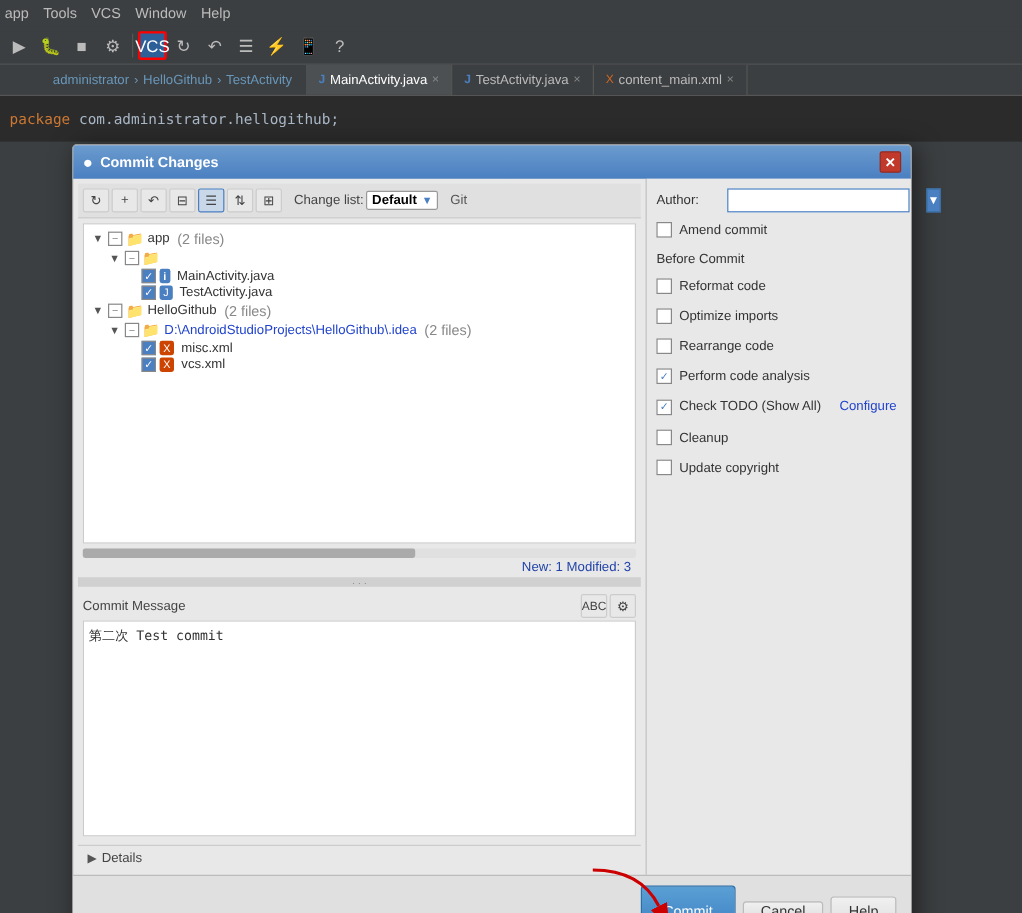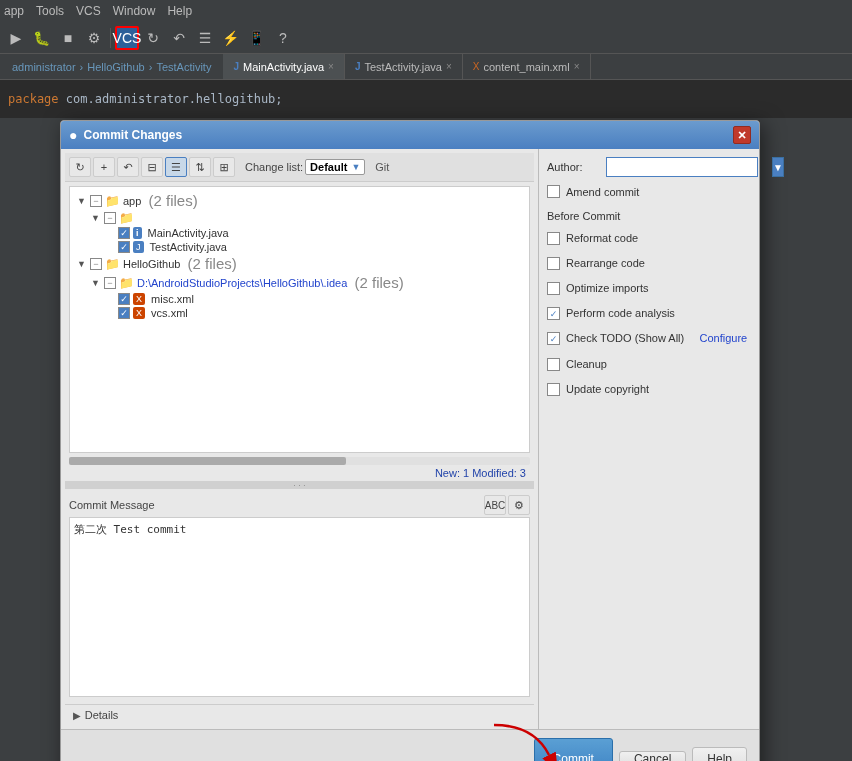--- a/index.html
+++ b/index.html
@@ -64,21 +64,21 @@
       background: #3c3f41;
       height: 26px;
       display: flex;
       align-items: center;
       border-bottom: 1px solid #555;
     }
     .breadcrumb {
       color: #6897bb;
       font-size: 11px;
       padding: 0 12px;
-      display: flex; align-items: center; gap: 4px;
+      display: flex; align-items: center; gap: 4px; margin-left: 32px;
     }
     .breadcrumb span { color: #6897bb; }
     .file-tabs {
       display: flex; align-items: stretch;
       height: 100%;
     }
     .file-tab {
       padding: 0 10px;
       display: flex; align-items: center; gap: 4px;
       color: #bbbbbb;
@@ -241,21 +241,21 @@
     .checkbox.checked { background: #4a7fc1; color: white; }
     .checkbox.partial { background: white; color: #888; }
     .tree-arrow {
       font-size: 9px;
       color: #555;
       width: 10px;
     }
     .folder-icon { color: #c8a020; font-size: 12px; }
     .item-label { color: #333; }
     .item-label.blue { color: #2244cc; }
-    .item-sub { color: #888; font-size: 15px; }
+    .item-sub { color: #888; font-size: 12px; }
 
     
     .h-scroll {
       height: 8px;
       background: #e0e0e0;
       margin: 0 4px;
       border-radius: 2px;
       position: relative;
     }
     .h-scroll-thumb {
@@ -368,21 +368,21 @@
     .section-header {
       font-size: 11px;
       color: #333;
       font-weight: normal;
       padding-top: 4px;
     }
 
     
     .option-row {
       display: flex;
-      align-items: flex-start;
+      align-items: center;
       gap: 6px;
       padding: 2px 0;
     }
     .opt-checkbox {
       width: 13px; height: 13px;
       border: 1px solid #888;
       background: white;
       display: inline-flex; align-items: center; justify-content: center;
       font-size: 9px;
       cursor: pointer;
@@ -664,25 +664,25 @@
       <div class="section-header">
         <span>Before Commit</span>
       </div>
 
       <div class="option-row">
         <div class="opt-checkbox"></div>
         <span class="opt-label">Reformat code</span>
       </div>
       <div class="option-row">
         <div class="opt-checkbox"></div>
-        <span class="opt-label">Rearrange code</span>
+        <span class="opt-label">Optimize imports</span>
       </div>
       <div class="option-row">
         <div class="opt-checkbox"></div>
-        <span class="opt-label">Optimize imports</span>
+        <span class="opt-label">Rearrange code</span>
       </div>
       <div class="option-row">
         <div class="opt-checkbox checked">✓</div>
         <span class="opt-label">Perform code analysis</span>
       </div>
       <div class="option-row">
         <div class="opt-checkbox checked">✓</div>
         <span class="opt-label">Check TODO (Show All)</span>
         &nbsp;
         <a class="opt-link">Configure</a>

